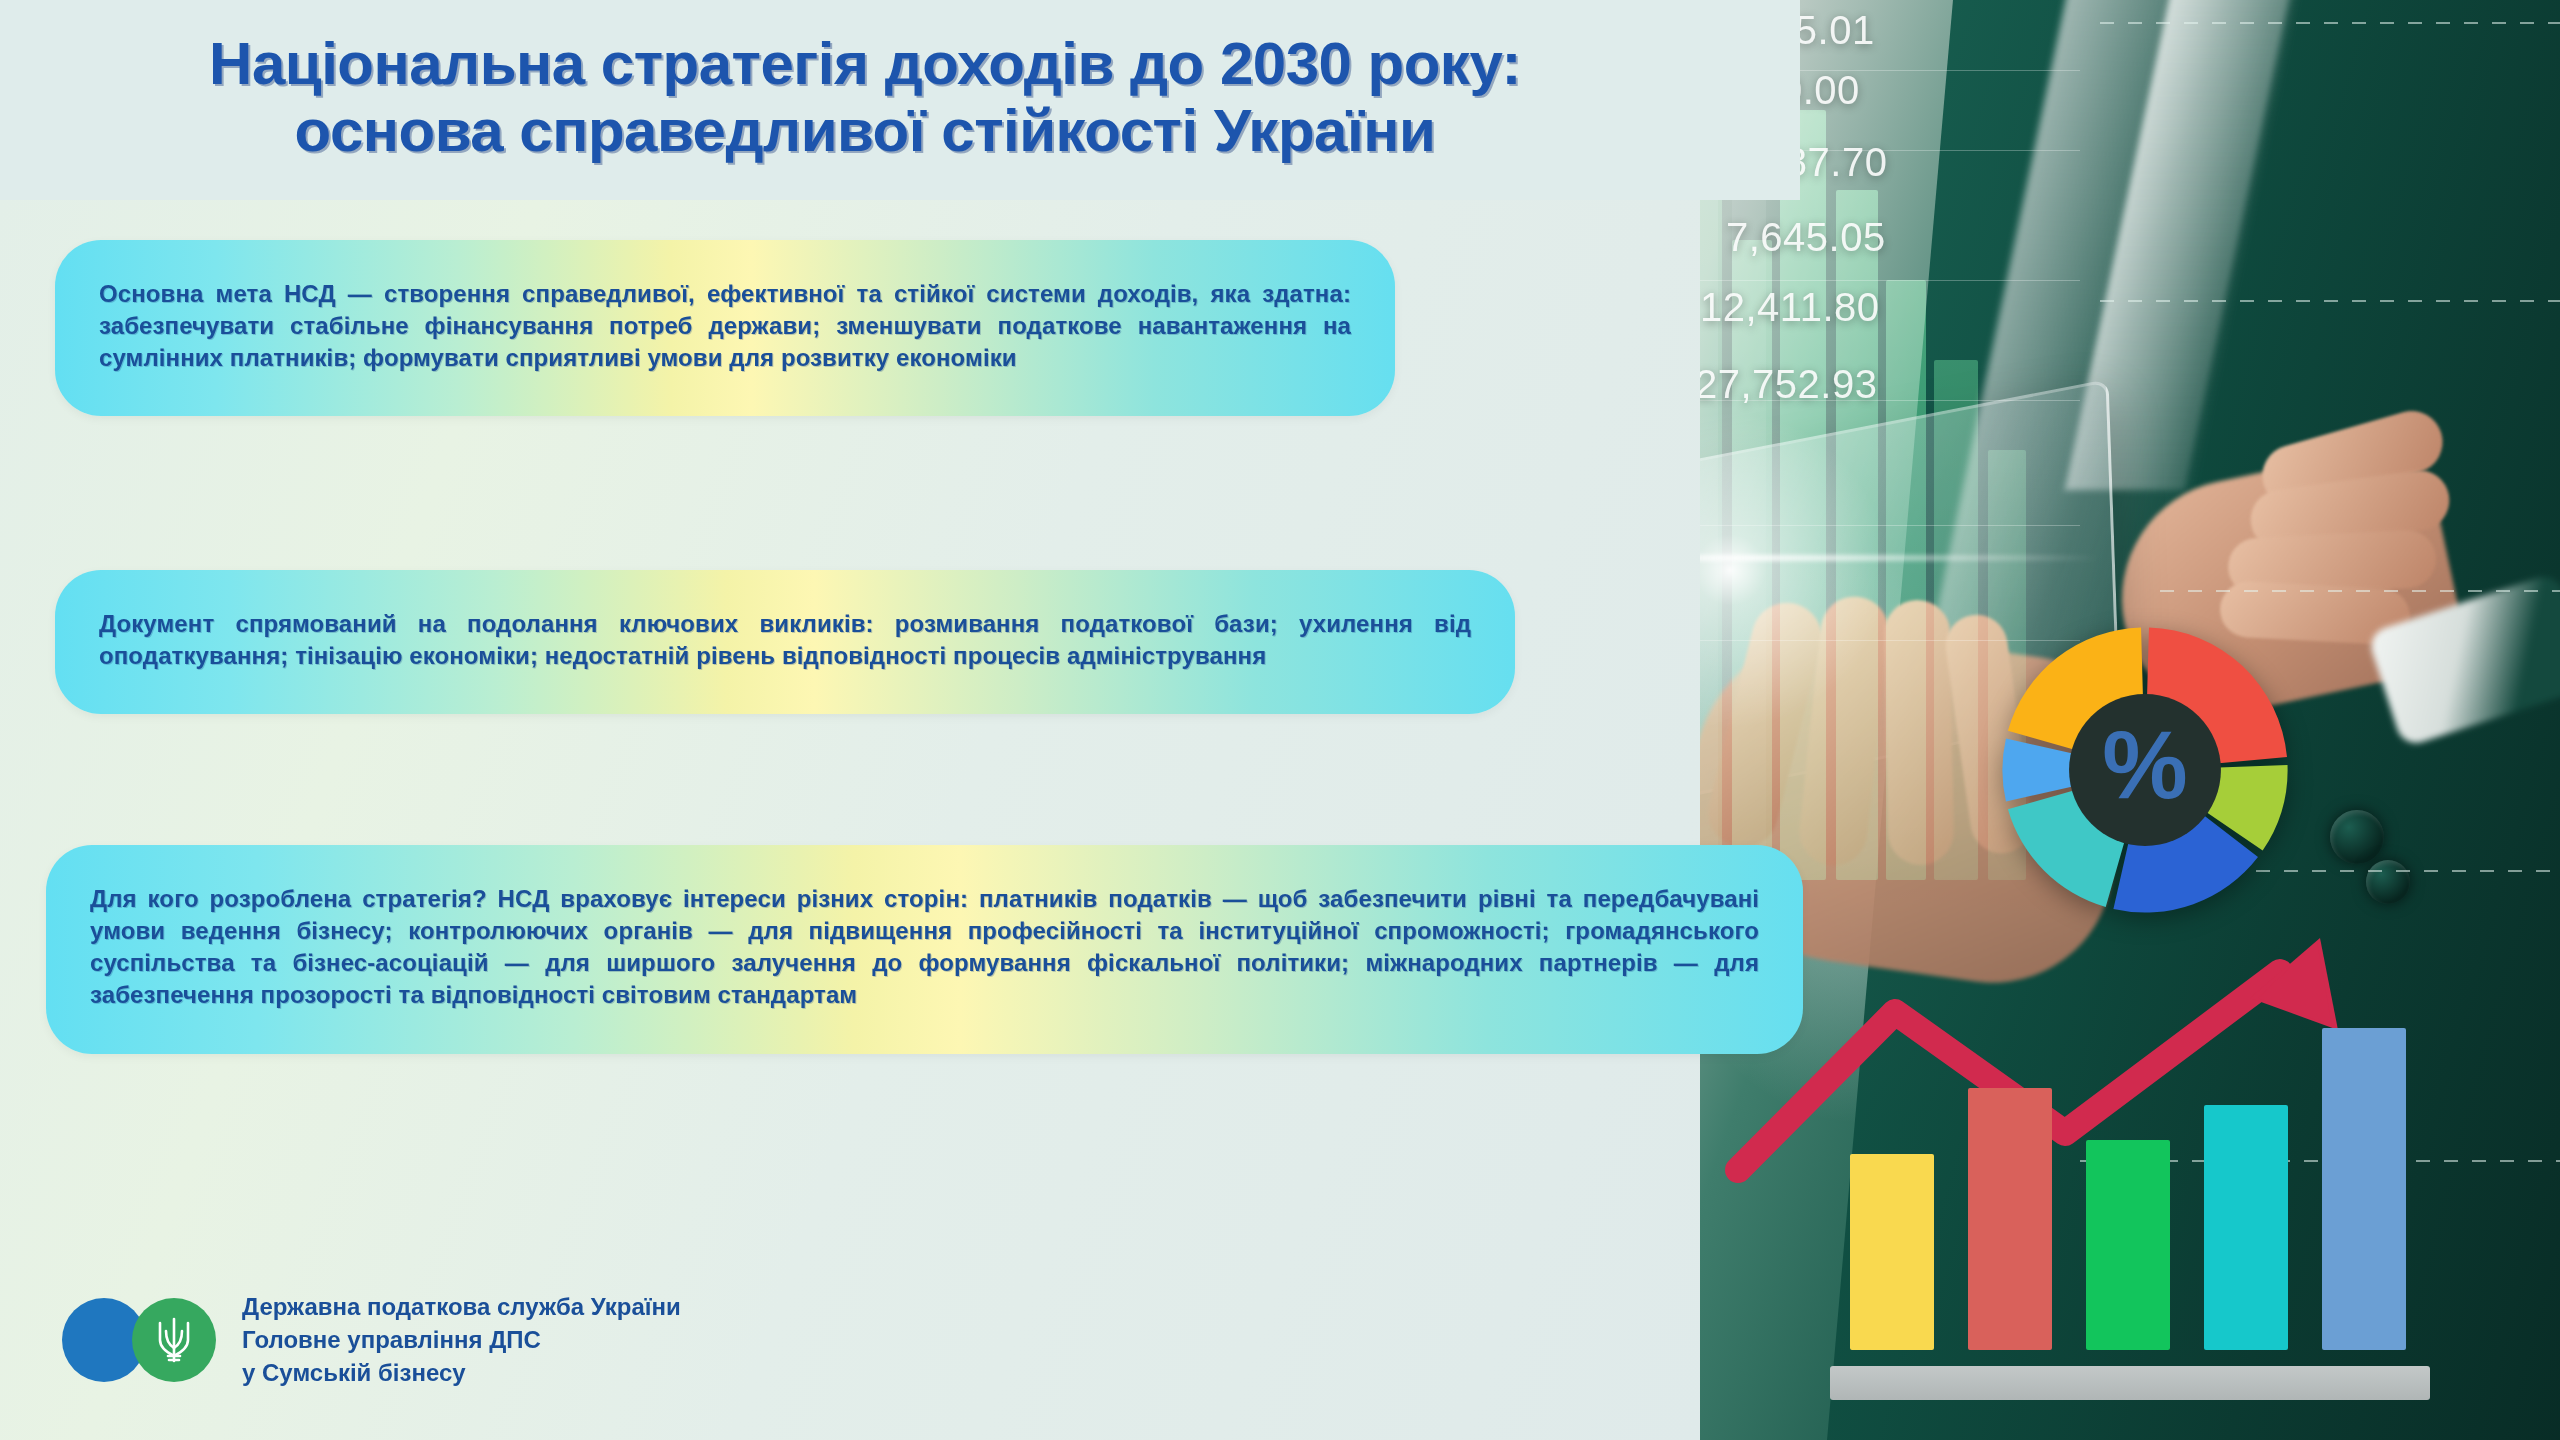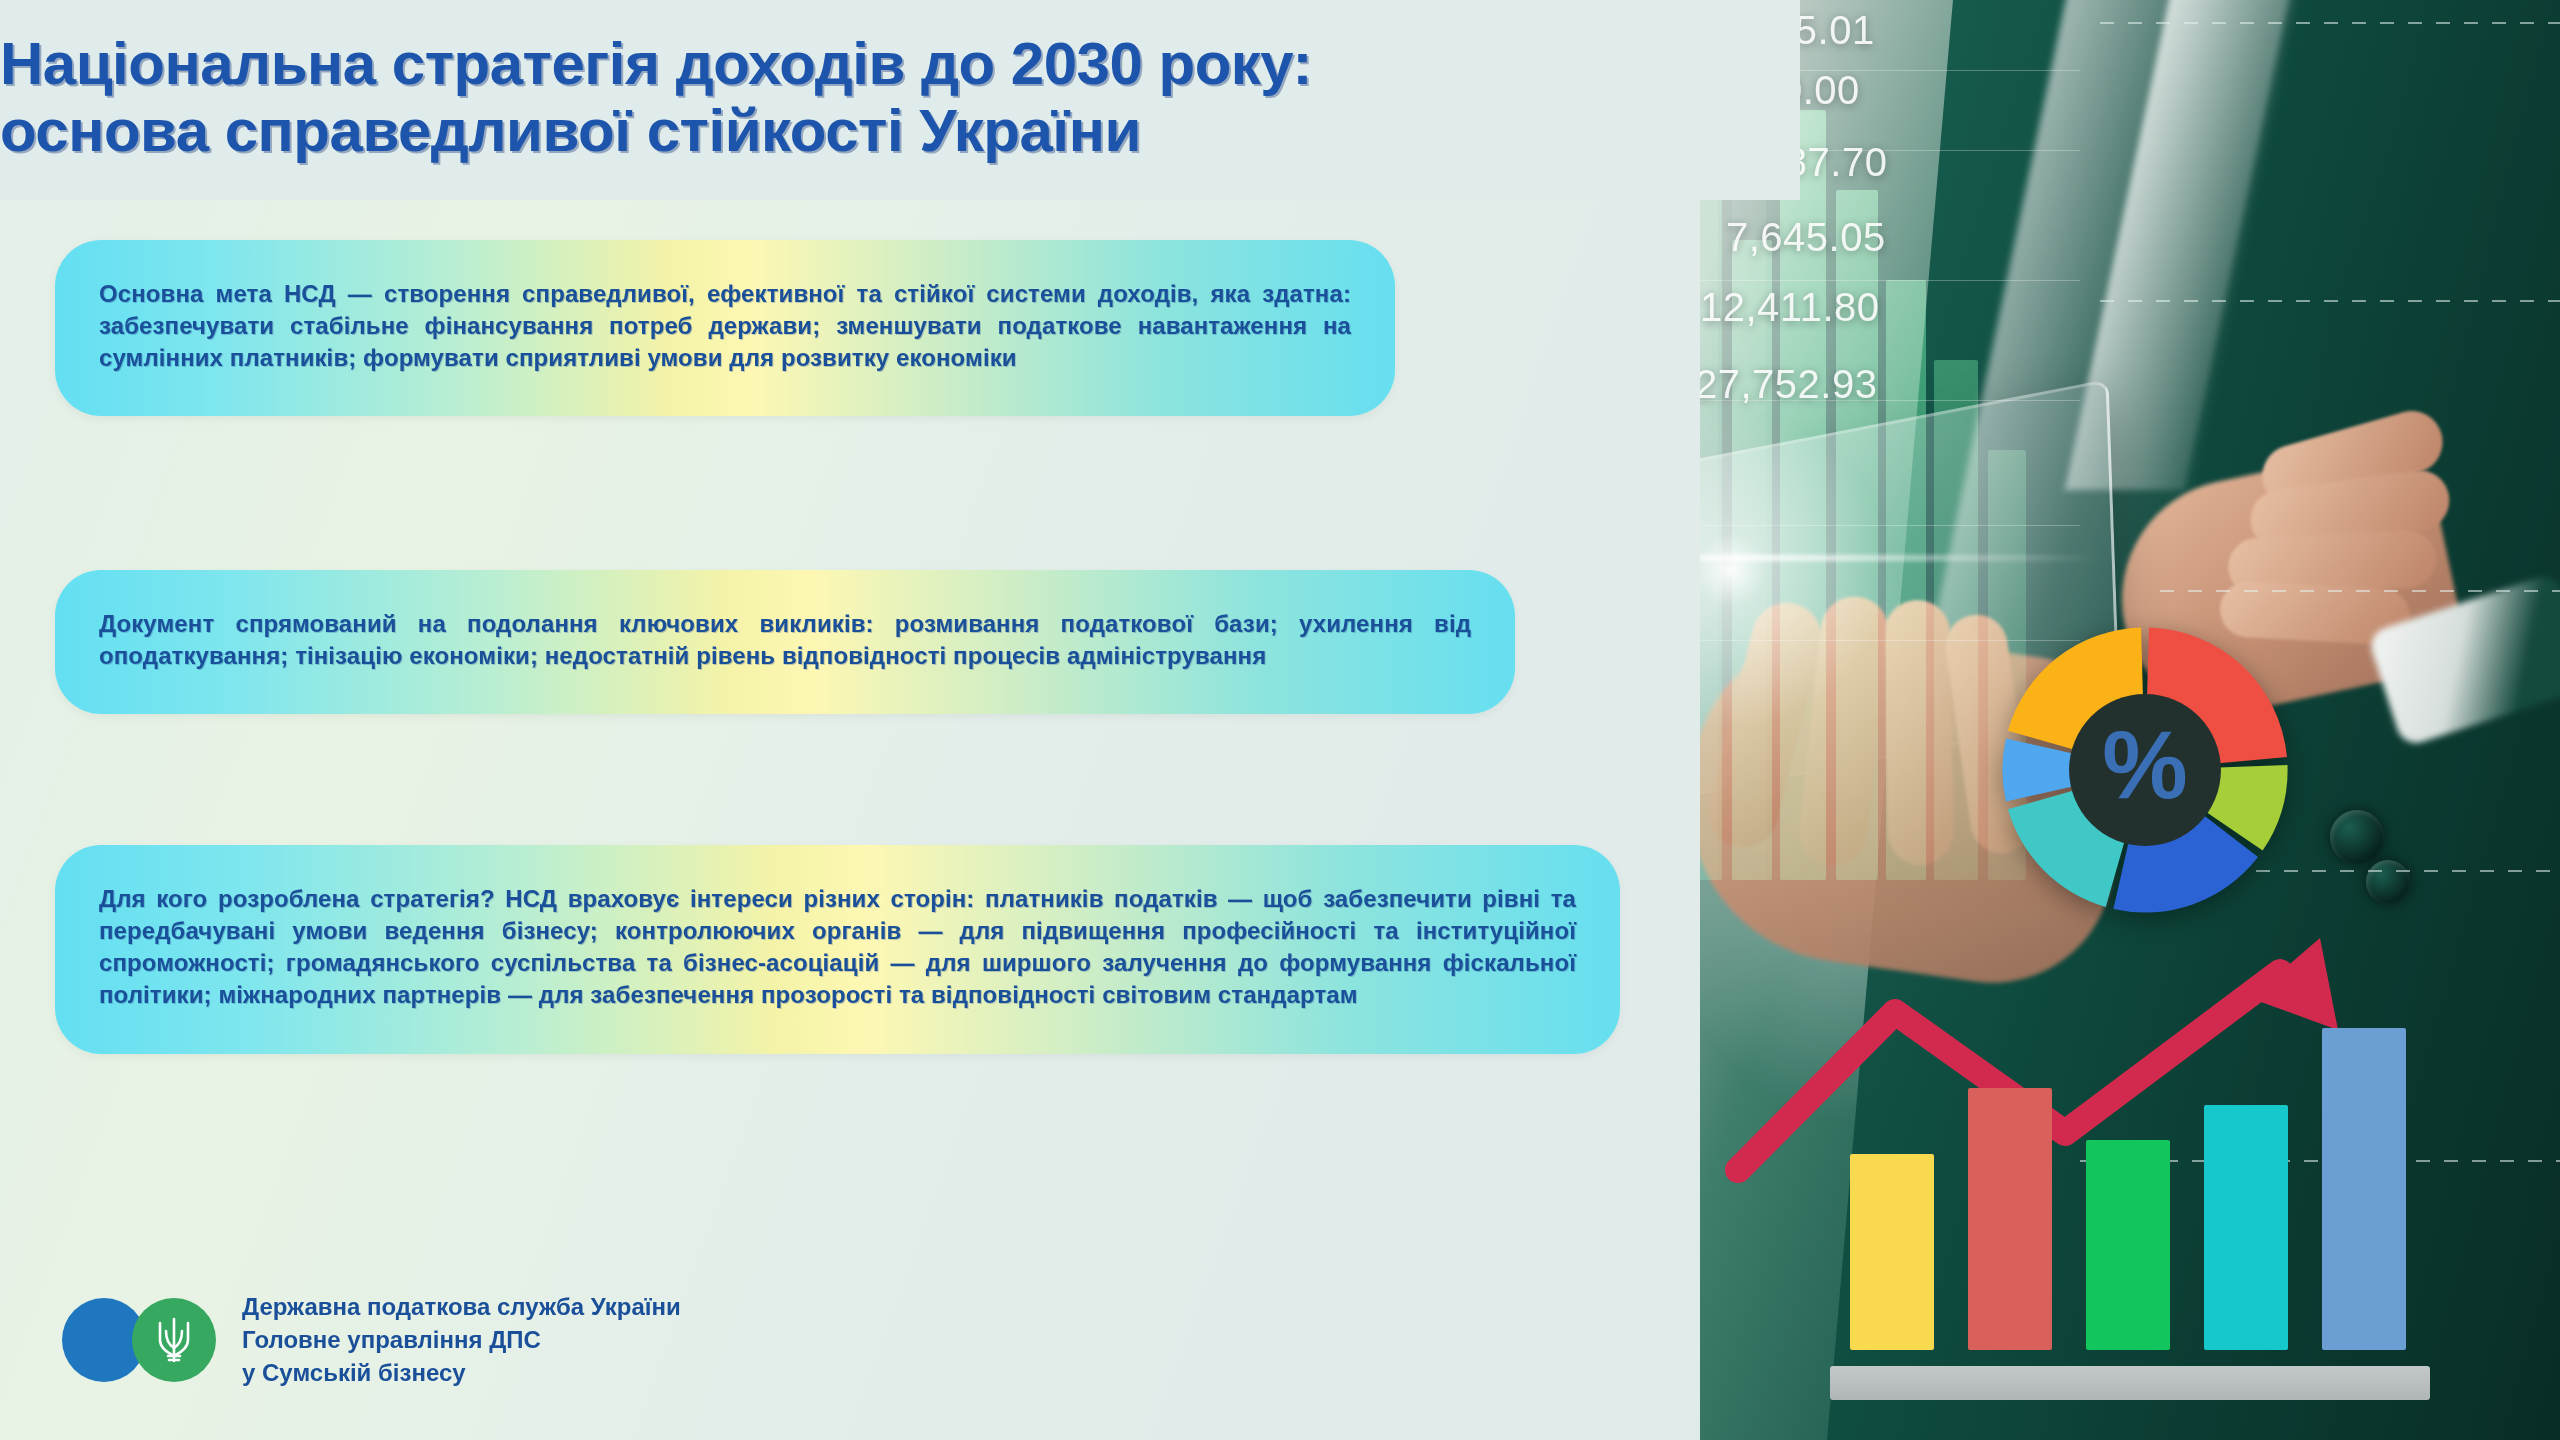--- a/index.html
+++ b/index.html
@@ -164,21 +164,21 @@
 
   
   .header {
     position:absolute; top:0; left:0;
     width:1800px; height:200px;
     background:#dfeceb;
     z-index:5;
   }
   .title {
     position:absolute; top:30px; left:0; width:1730px;
-    text-align:left;
+    text-align:center;
     color:#1d55ad;
     font-weight:bold;
     font-size:60px;
     line-height:1.12;
     letter-spacing:-.5px;
     text-shadow:2px 2px 0 rgba(10,40,110,.35);
   }
 
   .left-bg {
     position:absolute; top:200px; left:0; width:1700px; height:1240px;
@@ -207,21 +207,21 @@
     font-weight:bold;
     font-size:24px;
     line-height:1.34;
     text-align:justify;
     text-align-last:left;
     letter-spacing:.1px;
     text-shadow:1px 1px 0 rgba(18,60,130,.25);
   }
   #card1 { top:240px; left:55px; width:1340px; }
   #card2 { top:570px; left:55px; width:1460px; }
-  #card3 { top:845px; left:55px; width:1565px; }
+  #card3 { top:845px; left:46px; width:1757px; }
 
   
   .footer { position:absolute; left:62px; top:1290px; display:flex; align-items:center; z-index:6; }
   .logo-blue {
     width:84px; height:84px; border-radius:50%;
     background:#1f77bf;
   }
   .logo-green {
     width:84px; height:84px; border-radius:50%;
     background:#36a85f;

